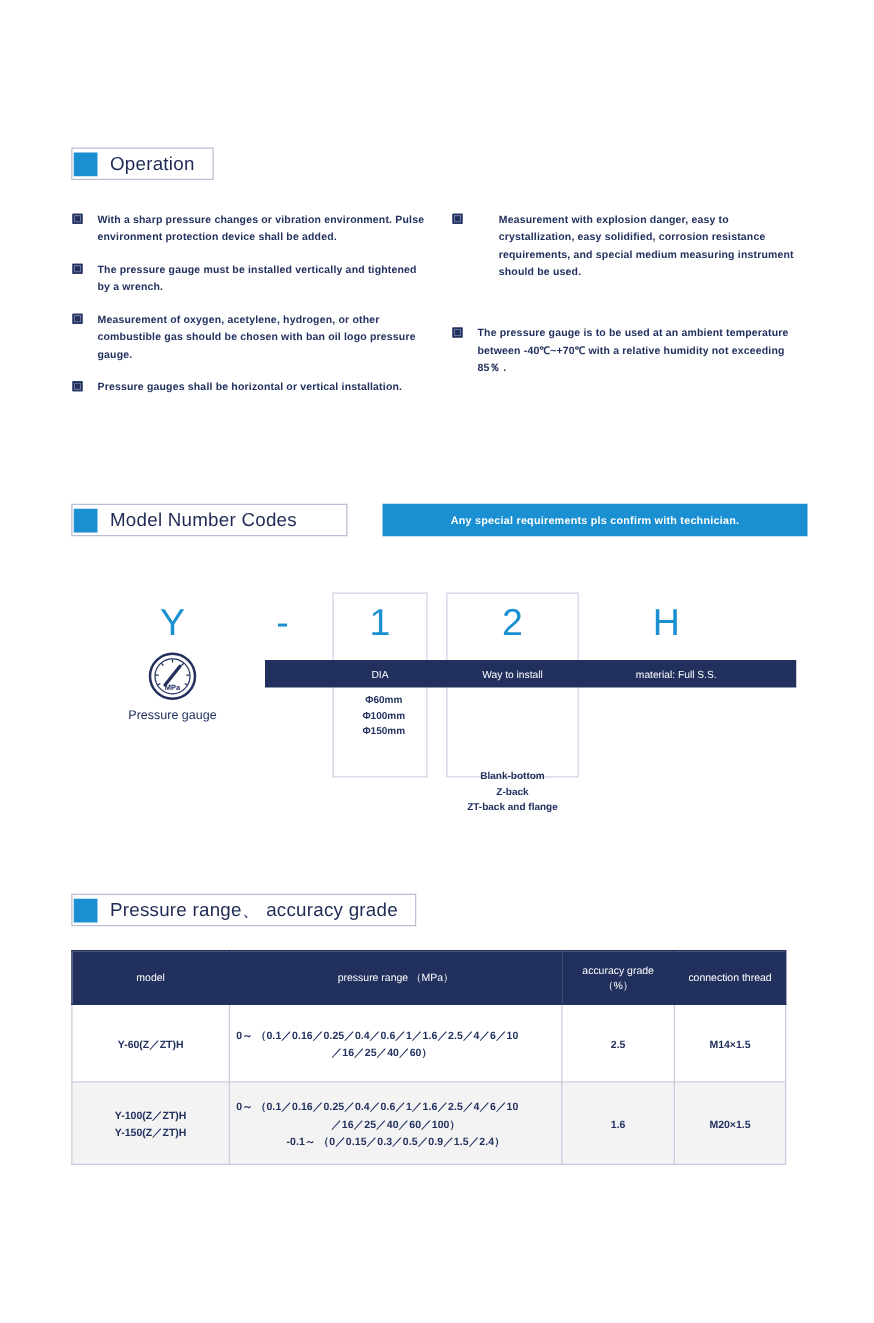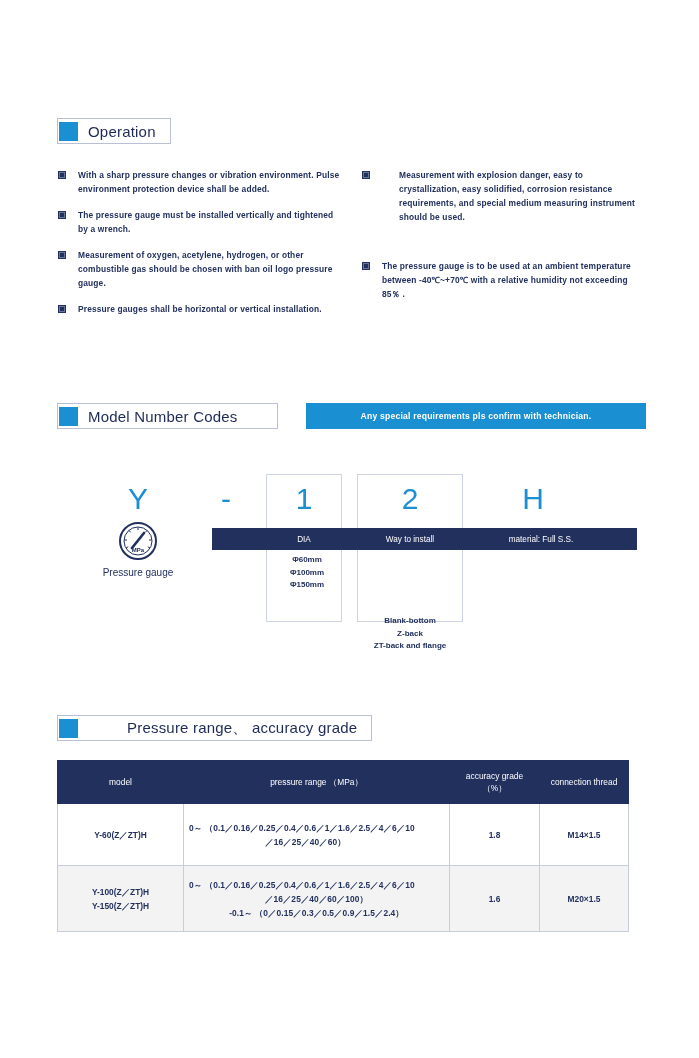--- a/index.html
+++ b/index.html
@@ -267,21 +267,21 @@
   <div>Φ60mm</div>
   <div>Φ100mm</div>
   <div>Φ150mm</div>
 </div>
 <div class="mc-opts" style="left:357px; top:574px; width:106px;margin-top:41px;">
   <div>Blank-bottom</div>
   <div>Z-back</div>
   <div>ZT-back and flange</div>
 </div>
 
-<div class="section-head" style="left:57px; top:715px;gap:39px;">
+<div class="section-head" style="left:57px; top:715px;">
   <div class="sq"></div>
   <div class="ttl">Pressure range、 accuracy grade</div>
 </div>
 
 <table class="spec-table" style="left:57px; top:760px; width:571px;">
   <colgroup>
     <col style="width:126px;">
     <col style="width:266px;">
     <col style="width:90px;">
     <col style="width:89px;">
@@ -296,21 +296,21 @@
   </thead>
   <tbody>
     <tr style="height:62px;">
       <td>
         <span>Y-60(Z／ZT)H</span>
       </td>
       <td class="range">
         <span class="line-l">0～ （0.1／0.16／0.25／0.4／0.6／1／1.6／2.5／4／6／10</span>
         <span class="line-r">／16／25／40／60）</span>
       </td>
-      <td>1.8</td>
+      <td>2.5</td>
       <td>M14×1.5</td>
     </tr>
     <tr class="alt" style="height:66px;">
       <td>
         <div>Y-100(Z／ZT)H</div>
         <div>Y-150(Z／ZT)H</div>
       </td>
       <td class="range">
         <span class="line-l">0～ （0.1／0.16／0.25／0.4／0.6／1／1.6／2.5／4／6／10</span>
         <span class="line-c">／16／25／40／60／100）</span>

